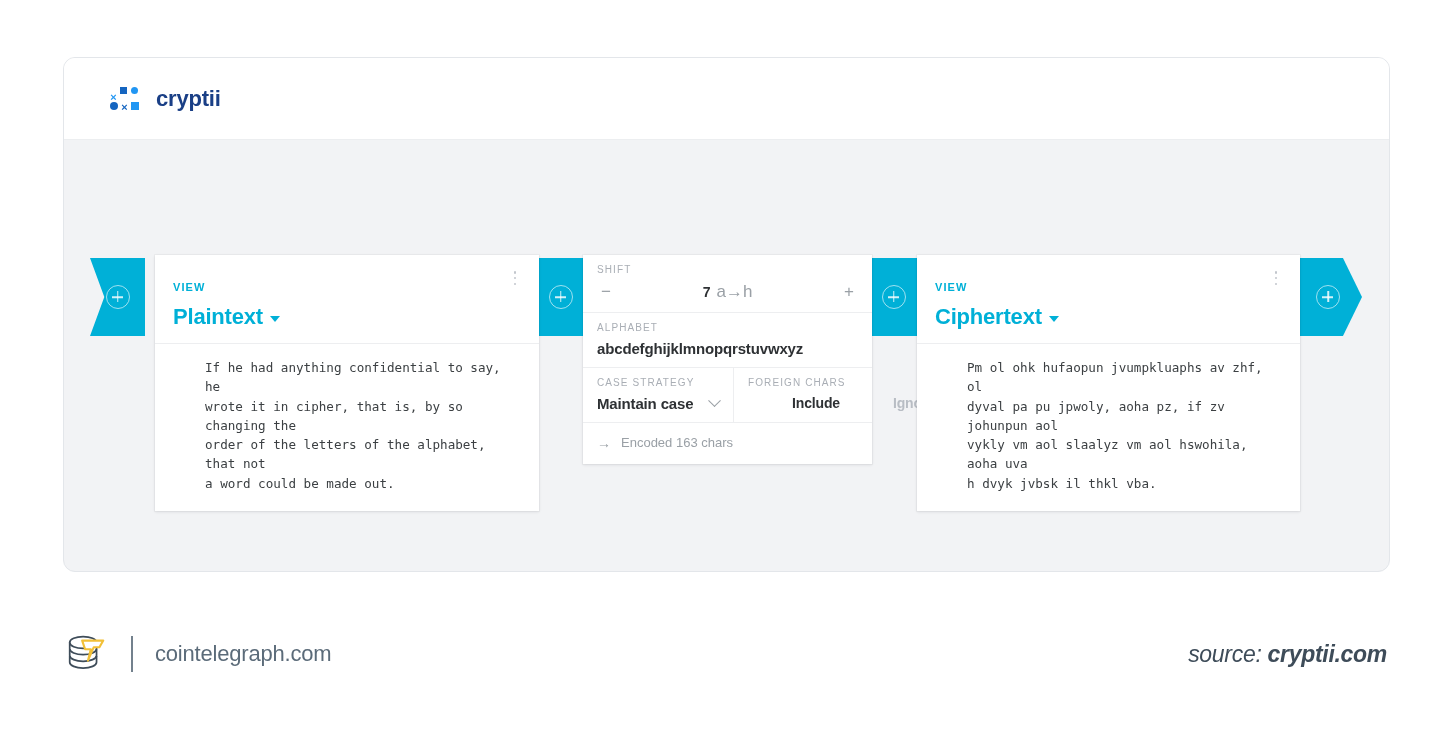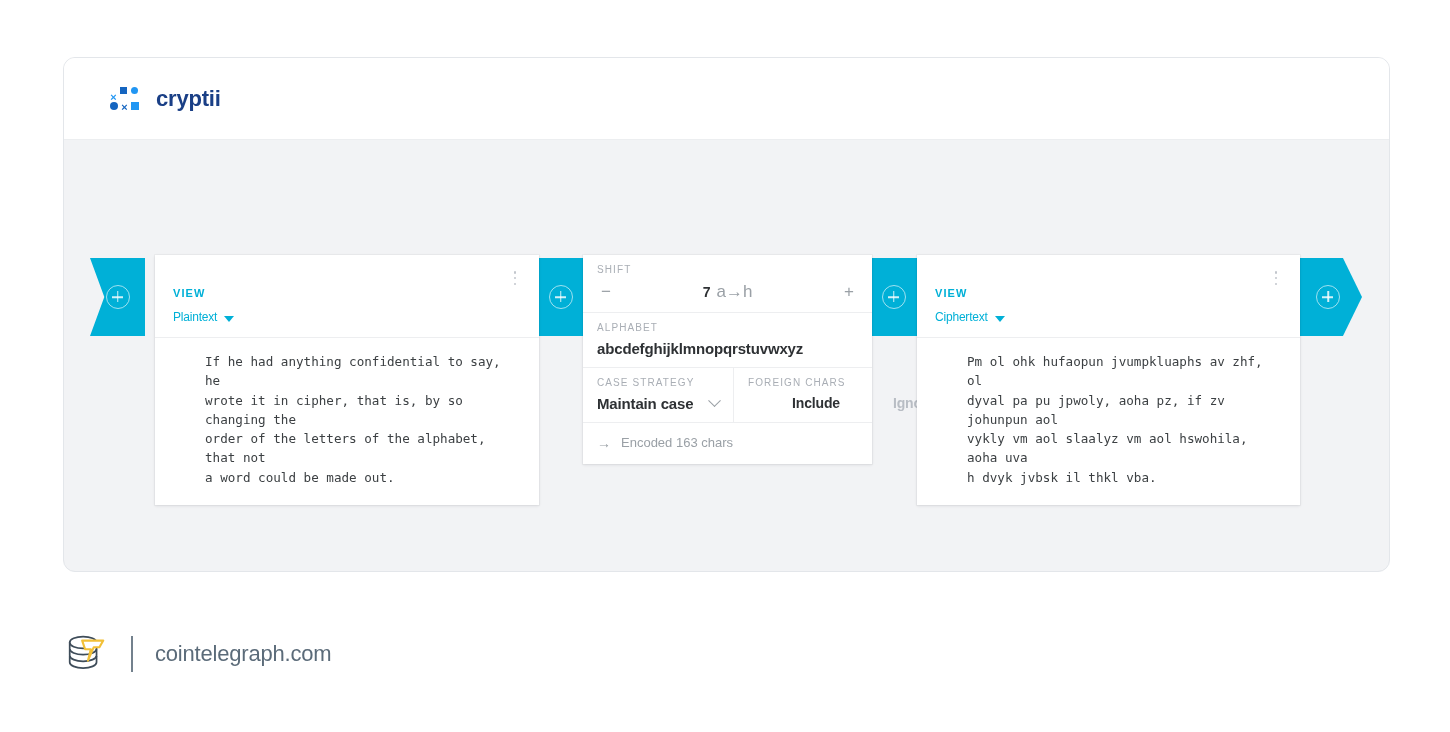--- a/index.html
+++ b/index.html
@@ -121,40 +121,40 @@
   .card {
     position: absolute;
     background: #ffffff;
     box-shadow: 0 1px 3px rgba(16,24,40,0.10), 0 0 0 1px rgba(16,24,40,0.03);
   }
   .card.c-plain  { left: 91px;  top: 115px; width: 384px; }
   .card.c-cipher { left: 519px; top: 115px; width: 289px; }
   .card.c-cryp   { left: 853px; top: 115px; width: 383px; }
 
   .card-head {
-    padding: 28px 18px 13px 18px;
+    padding: 22px 18px 13px 18px;
     border-bottom: 1px solid #edeef0;
     position: relative;
   }
 
   .kicker {
     font-size: 11px;
     font-weight: 700;
     letter-spacing: 1.1px;
     text-transform: uppercase;
   }
   .kicker.cyan { color: #00b0d7; }
   .kicker-row { display: flex; gap: 11px; align-items: center; }
   .kicker.orange { color: #f5a01f; }
   .kicker.muted  { color: #b8bdc4; }
 
   .card-title {
     margin-top: 9px;
-    font-size: 12px;
-    font-weight: 400;
+    font-size: 22px;
+    font-weight: 700;
     display: flex;
     align-items: center;
     gap: 7px;
     letter-spacing: -0.2px;
   }
   .card-title.cyan   { color: #00b0d7; }
   .card-title.orange { color: #f5a01f; }
 
   .caret {
     width: 0; height: 0;
@@ -437,15 +437,18 @@
       <svg class="ct-logo" viewBox="0 0 48 48">
         <ellipse cx="21" cy="12" rx="14" ry="6.2" fill="none" stroke="#3e4c59" stroke-width="1.8"></ellipse>
         <path d="M7 12v6.5c0 3.4 6.3 6.2 14 6.2s14-2.8 14-6.2V12" fill="none" stroke="#3e4c59" stroke-width="1.8"></path>
         <path d="M7 19v6.5c0 3.4 6.3 6.2 14 6.2s14-2.8 14-6.2V19" fill="none" stroke="#3e4c59" stroke-width="1.8"></path>
         <path d="M7 26v6.5c0 3.4 6.3 6.2 14 6.2s14-2.8 14-6.2V26" fill="none" stroke="#3e4c59" stroke-width="1.8"></path>
         <path d="M20 10h22l-4 7h-6l-6 14 3-12h-6z" fill="#ffffff" stroke="#f2c037" stroke-width="2.2" stroke-linejoin="round"></path>
       </svg>
       <span class="foot-div"></span>
       <span class="foot-url">cointelegraph.com</span>
     </div>
+    <div class="foot-right">
+      <span>source: </span><b>cryptii.com</b>
+    </div>
   </div>
 
 </div>
 
 </body></html>

